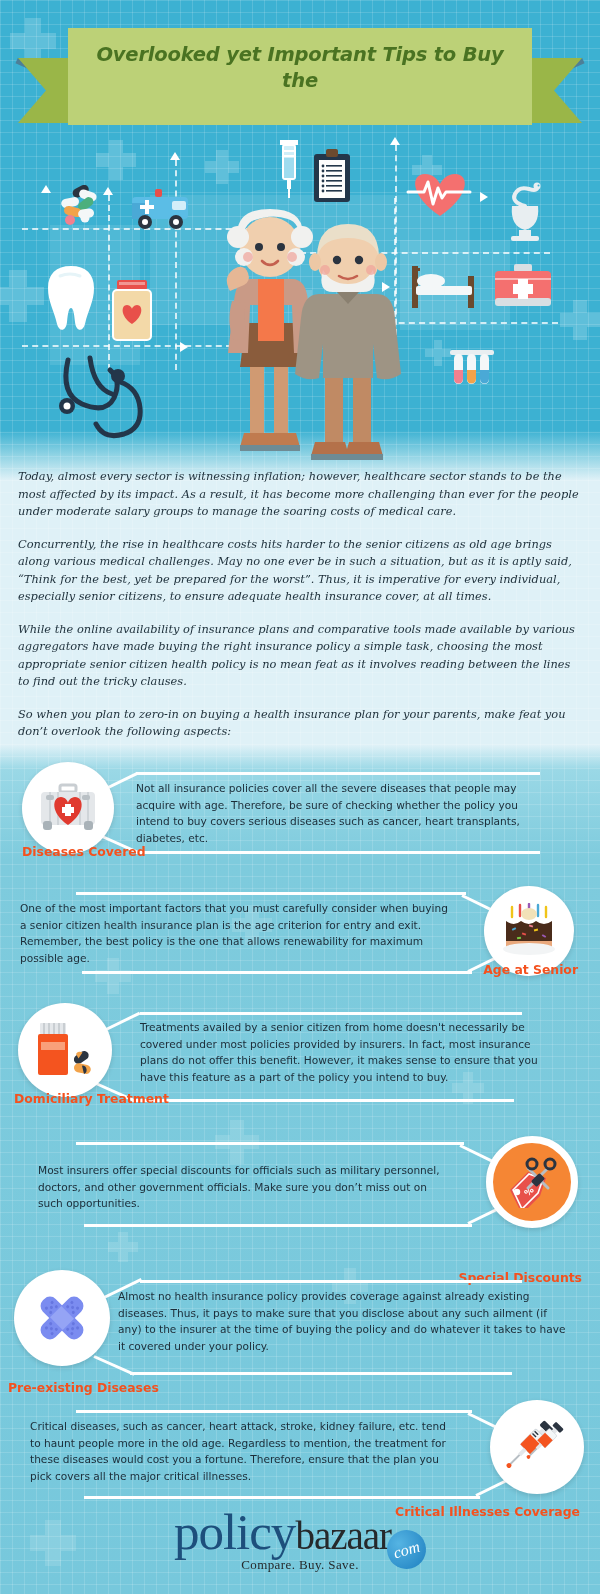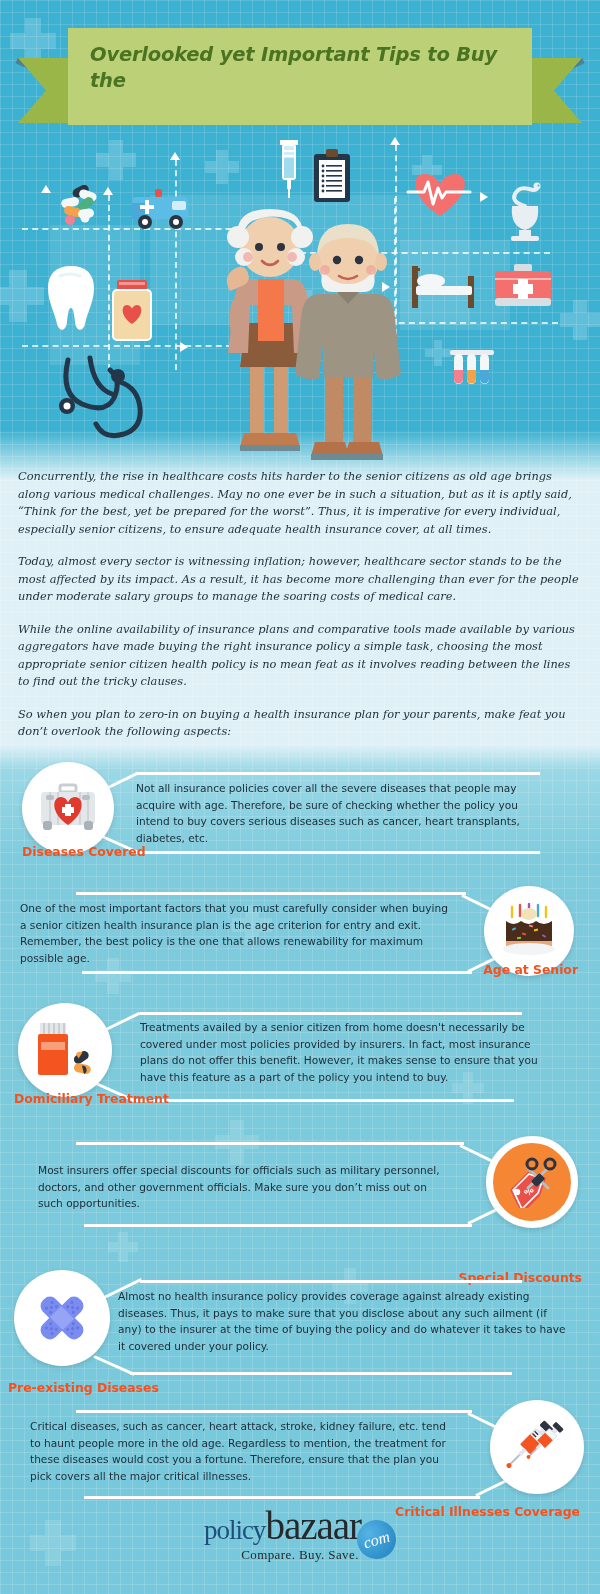--- a/index.html
+++ b/index.html
@@ -54,21 +54,21 @@
   .rb-shadow{position:absolute;top:52px;height:6px;width:62px;background:#4d7f97;transform:rotate(24deg);}
   .rb-shadow.left{left:14px;}
   .rb-shadow.right{right:14px;transform:rotate(-24deg);}
   .rb-main{position:absolute;left:68px;top:10px;width:464px;height:97px;background:#bcd177;}
   .rb-main .title{
     margin:0;padding:14px 22px 0 22px;
     font-family:"DejaVu Sans", sans-serif;
     font-style:italic;font-weight:bold;font-size:19.5px;line-height:26px;
     color:#4a7322;letter-spacing:-.2px;
   }
-  .rb-main .title span{display:block;}
+  .rb-main .title span{display:block;text-align:center;}
 
   
   .person{position:absolute;}
 
   
   .ico{position:absolute;}
 
   
   #intro{position:absolute;left:0;top:468px;width:600px;padding:0 18px;box-sizing:border-box;}
   #intro p{
@@ -89,21 +89,21 @@
   .tip-label{
     position:absolute;font-family:"DejaVu Sans", sans-serif;
     font-weight:bold;font-size:12.4px;color:#f4511e;white-space:nowrap;
   }
   .conn{position:absolute;background:#ffffff;height:3px;}
   .conn.diag{height:3px;transform-origin:0 50%;}
 
   
   #footer{position:absolute;left:0;top:1485px;width:600px;height:109px;text-align:center;}
   .logo{position:relative;display:inline-block;margin-top:18px;}
-  .logo .lg1{font-family:"Liberation Serif", serif;font-size:27px;color:#1d4f7c;letter-spacing:-1px;}
+  .logo .lg1{font-family:"Liberation Serif", serif;font-size:51px;color:#1d4f7c;letter-spacing:-1px;}
   .logo .lg2{font-family:"Liberation Serif", serif;font-size:39px;color:#26292b;letter-spacing:-1px;margin-top:13px;}
   .logo .badge{
     display:inline-block;width:39px;height:39px;border-radius:50%;
     background:radial-gradient(circle at 35% 30%, #55b4e3, #1d7fc0);
     color:#fff;font-family:"Liberation Serif", serif;font-style:italic;
     font-size:16px;line-height:39px;text-align:center;
     transform:translateY(6px) rotate(-16deg);margin-left:-4px;
   }
   .tagline{
     font-family:"Liberation Serif", serif;font-size:13px;color:#26292b;
@@ -374,22 +374,22 @@
     <div class="rb-wing left"></div>
     <div class="rb-wing right"></div>
     <div class="rb-main">
       <h1 class="title">
         <span>Overlooked yet Important Tips to Buy the</span>
       </h1>
     </div>
   </div>
 
   <div id="intro">
+    <p>Today, almost every sector is witnessing inflation; however, healthcare sector stands to be the most affected by its impact. As a result, it has become more challenging than ever for the people under moderate salary groups to manage the soaring costs of medical care.</p>
     <p>Concurrently, the rise in healthcare costs hits harder to the senior citizens as old age brings along various medical challenges. May no one ever be in such a situation, but as it is aptly said, “Think for the best, yet be prepared for the worst”. Thus, it is imperative for every individual, especially senior citizens, to ensure adequate health insurance cover, at all times.</p>
-    <p>Today, almost every sector is witnessing inflation; however, healthcare sector stands to be the most affected by its impact. As a result, it has become more challenging than ever for the people under moderate salary groups to manage the soaring costs of medical care.</p>
     <p>While the online availability of insurance plans and comparative tools made available by various aggregators have made buying the right insurance policy a simple task, choosing the most appropriate senior citizen health policy is no mean feat as it involves reading between the lines to find out the tricky clauses.</p>
     <p>So when you plan to zero-in on buying a health insurance plan for your parents, make feat you don’t overlook the following aspects:</p>
   </div>
 
   <div class="tip" style="top:752px;height:120px;">
     <div class="conn" style="left:136px;top:20px;width:404px;"></div>
     <div class="conn diag" style="left:100px;top:38px;width:42px;transform:rotate(-26deg);"></div>
     <div class="conn" style="left:136px;top:99px;width:404px;"></div>
     <div class="conn diag" style="left:100px;top:82px;width:42px;transform:rotate(24deg);"></div>
 

